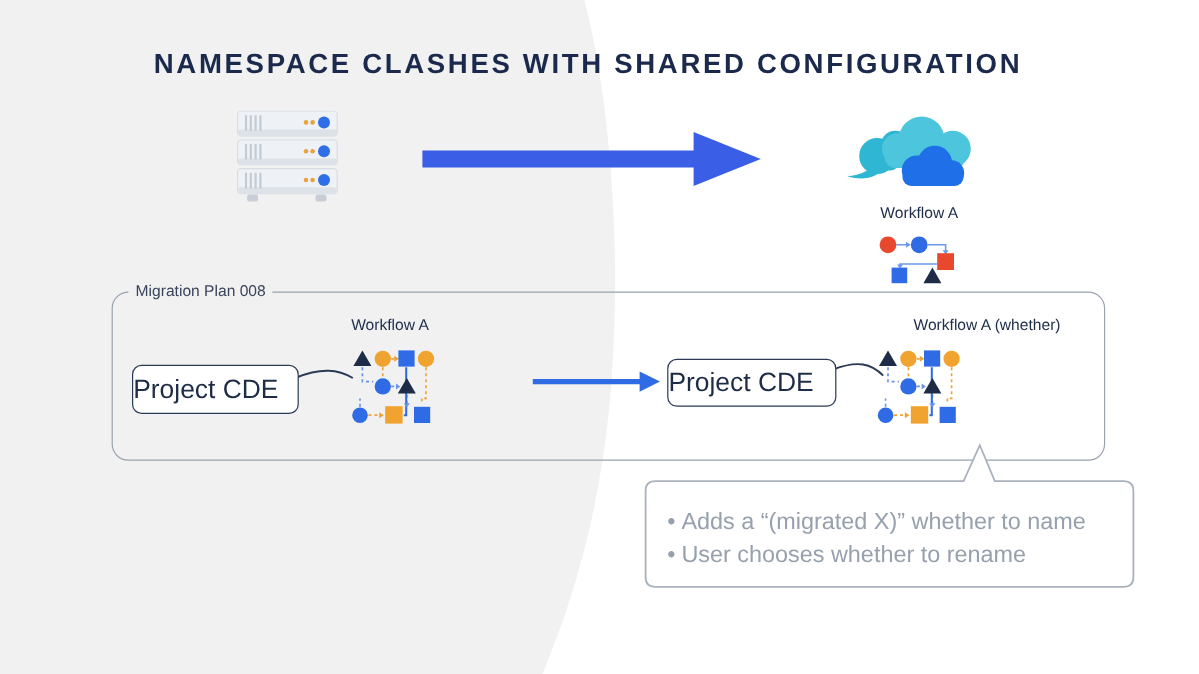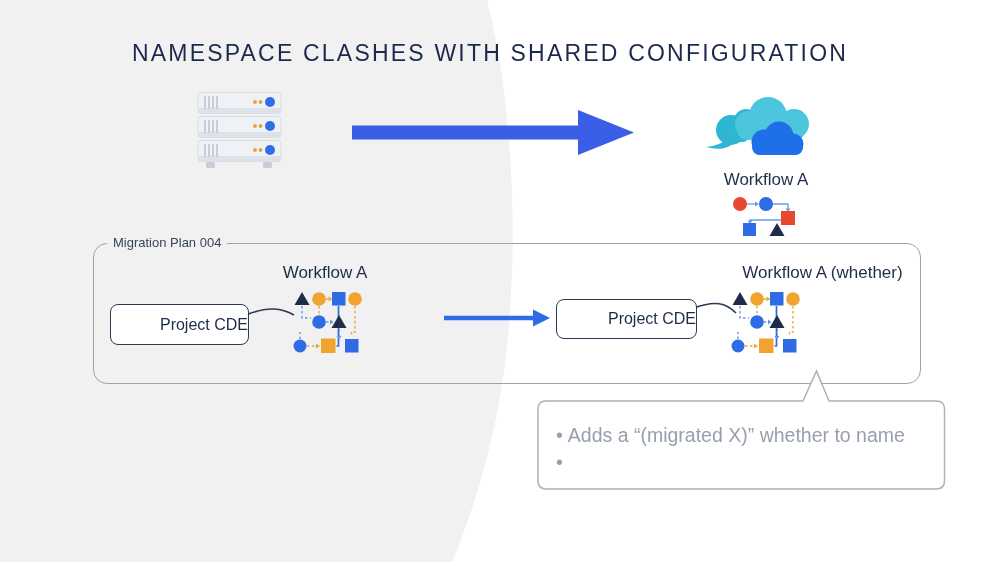--- a/index.html
+++ b/index.html
@@ -4,35 +4,35 @@
 <style>
   html,body{margin:0;padding:0;}
   .canvas{
     position:relative;width:999px;height:562px;background:#ffffff;
     font-family:"Liberation Sans",sans-serif;overflow:hidden;
     color:#1e2c47;
   }
   .abs{position:absolute;}
   .title{
     left:0;top:40px;width:980px;text-align:center;
-    font-size:23px;font-weight:400;letter-spacing:2.2px;color:#1b2a4c;
+    font-size:23px;font-weight:700;letter-spacing:2.2px;color:#1b2a4c;
   }
-  .wf-label{font-size:17px;color:#1f2d49;text-align:center;}
+  .wf-label{font-size:13px;color:#1f2d49;text-align:center;}
   .plan-box{
     left:93px;top:243px;width:826px;height:139px;
     border:1.5px solid #9aa3ae;border-radius:14px;background:transparent;
   }
   .plan-label{
     left:107px;top:235px;font-size:13px;color:#39445a;
     background:#f1f1f2;padding:0 6px;
   }
   .project-box{
     background:#ffffff;border:1.6px solid #2b3a54;border-radius:8px;
-    display:flex;align-items:center;justify-content:flex-end;
-    font-size:16px;color:#1e2c47;
+    display:flex;align-items:center;justify-content:flex-start;
+    font-size:22px;color:#1e2c47;
   }
   .callout-text{
     font-size:19.5px;line-height:27px;color:#97a0ad;
   }
   .callout-text .row{display:flex;}
   .callout-text .bullet{margin-right:5px;}
   svg{display:block;}
 </style>
 </head>
 <body>
@@ -148,21 +148,21 @@
     </g>
   </svg>
 
   <div class="abs wf-label" style="left:700px;top:170px;width:132px">Workflow A</div>
 
   <svg class="abs" style="left:730px;top:194px" width="76" height="48" viewBox="0 0 76 48">
     <use href="#wf-mini"></use>
   </svg>
 
   <div class="abs plan-box"></div>
-  <div class="abs plan-label">Migration Plan 004</div>
+  <div class="abs plan-label">Migration Plan 008</div>
 
   <div class="abs wf-label" style="left:250px;top:263px;width:150px">Workflow A</div>
 
   <div class="abs project-box" style="left:110px;top:304px;width:137px;height:39px">
     <span>Project CDE</span>
   </div>
 
   <svg class="abs" style="left:292px;top:288px" width="72" height="72" viewBox="0 0 72 72">
     <use href="#wf-glyph"></use>
   </svg>
@@ -182,16 +182,17 @@
              Q538,489 538,481 V409 Q538,401 546,401 Z" fill="#ffffff" stroke="#aab2bd" stroke-width="1.5"></path>
   </svg>
 
   <div class="abs callout-text" style="left:556px;top:422px;width:380px">
     <div class="row">
       <span class="bullet">•</span>
       <span>Adds a “(migrated X)” whether to name</span>
     </div>
     <div class="row">
       <span class="bullet">•</span>
+      <span>User chooses whether to rename</span>
     </div>
   </div>
 
 </div>
 
 </body></html>

